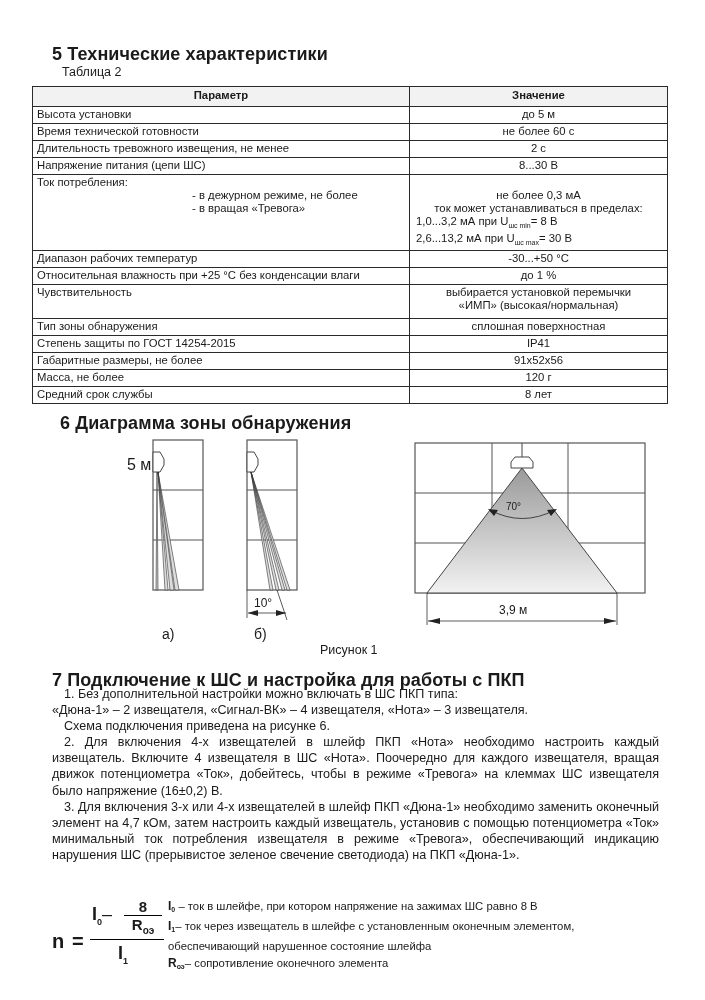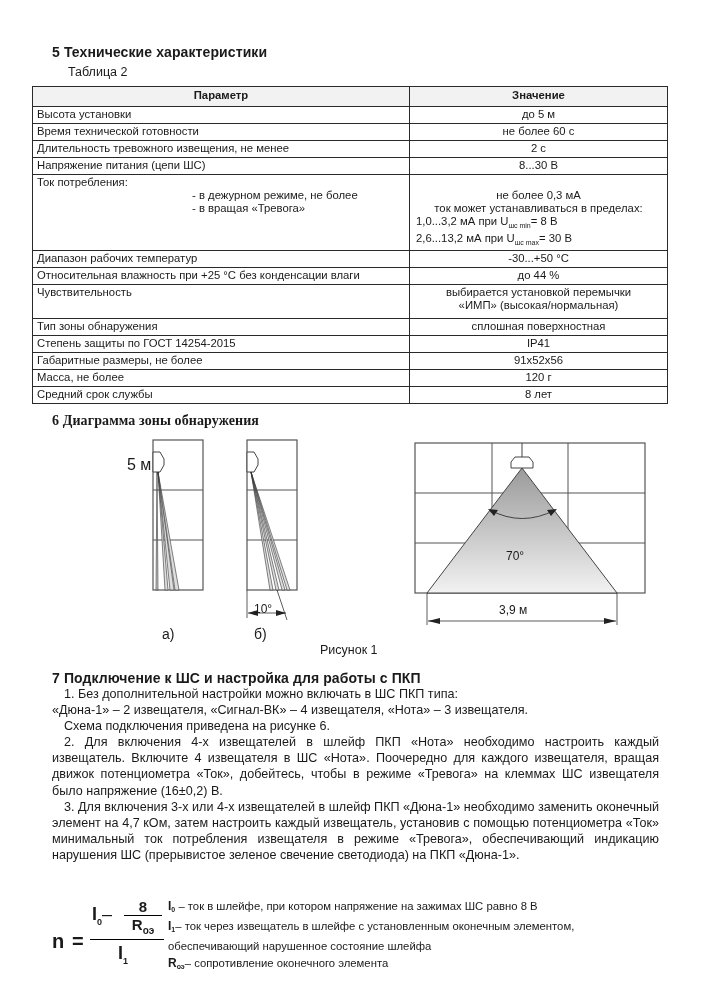--- a/index.html
+++ b/index.html
@@ -1,19 +1,19 @@
 <!DOCTYPE html>
 <html><head>
 <meta charset="utf-8">
 <style>
   html, body { margin: 0; padding: 0; background: #ffffff; }
   body { width: 705px; height: 1000px; position: relative; overflow: hidden;
          font-family: "Liberation Sans", "DejaVu Sans", sans-serif; color: #1a1a1a; }
   .abs { position: absolute; }
-  .h-section { font-weight: bold; font-size: 14px; letter-spacing: 0.1px; }
+  .h-section { font-weight: bold; font-size: 18px; letter-spacing: 0.1px; }
   .caption { font-size: 12.5px; }
   table.spec { position: absolute; left: 32px; top: 86px; width: 636px;
                border-collapse: collapse; font-size: 11.3px; line-height: 13px; }
   table.spec td, table.spec th { border: 1.4px solid #2a2a2a; padding: 1px 4px; vertical-align: top; }
   table.spec th { background: #f2f2f2; font-weight: bold; text-align: center; height: 16px; padding-top: 2px; }
   table.spec td.c1 { width: 368px; text-align: left; }
   table.spec td.c2 { text-align: center; }
   table.spec tr { height: 17px; }
   .sub-line { padding-left: 155px; display: block; }
   .val-left { text-align: left; display: block; padding-left: 2px; }
@@ -33,21 +33,21 @@
   .f-bar { position: absolute; left: 38px; top: 41px; width: 74px; border-top: 1.8px solid #000; }
   .f-bot { position: absolute; left: 66px; top: 45px; font-size: 18px; }
   .legend { position: absolute; left: 168px; top: 898px; width: 495px; font-size: 11.3px; line-height: 17px; }
   .legend b { font-size: 12px; }
   .legend .sub { font-size: 7px; font-weight: bold; vertical-align: -2px; }
 </style>
 </head>
 <body>
 
 <div class="abs h-section" style="left:52px; top:44px;">5 Технические характеристики</div>
-<div class="abs caption" style="left:68px; top:65px;">Таблица 2</div>
+<div class="abs caption" style="left:62px; top:65px;">Таблица 2</div>
 
 <table class="spec">
   <tbody>
       <tr>
     <th>Параметр</th>
     <th>Значение</th>
   </tr>
   <tr>
         <td class="c1">Высота установки</td>
         <td class="c2">до 5 м</td>
@@ -76,21 +76,21 @@
       <span class="val-left"><span>1,0...3,2 мА  при  U</span><sub class="s">шс min</sub><span>= 8 В</span></span>
       <span class="val-left"><span>2,6...13,2 мА  при  U</span><sub class="s">шс max</sub><span>= 30 В</span></span>
     </td>
   </tr>
   <tr>
         <td class="c1">Диапазон рабочих температур</td>
         <td class="c2">-30...+50 °С</td>
       </tr>
   <tr>
         <td class="c1">Относительная влажность при +25 °С без конденсации влаги</td>
-        <td class="c2">до 44 %</td>
+        <td class="c2">до 1 %</td>
       </tr>
   <tr style="height:34px;">
     <td class="c1">Чувствительность</td>
     <td class="c2">
       <span style="display:block;">выбирается установкой перемычки</span>
       <span style="display:block;">«ИМП»  (высокая/нормальная)</span>
     </td>
   </tr>
   <tr>
         <td class="c1">Тип зоны обнаружения</td>
@@ -108,21 +108,21 @@
         <td class="c1">Масса, не более</td>
         <td class="c2">120 г</td>
       </tr>
   <tr>
         <td class="c1">Средний срок службы</td>
         <td class="c2">8 лет</td>
       </tr>
 </tbody>
   </table>
 
-<div class="abs h-section" style="left:52px; top:413px;font-family:Liberation Serif, serif;">6 Диаграмма зоны обнаружения</div>
+<div class="abs h-section" style="left:60px; top:413px;">6 Диаграмма зоны обнаружения</div>
 
 <svg class="abs" style="left:120px; top:435px;" width="100" height="170">
   <rect x="33" y="5" width="50" height="150" fill="#fff" stroke="#555" stroke-width="1.2"></rect>
   <line x1="33" y1="55" x2="83" y2="55" stroke="#555" stroke-width="1"></line>
   <line x1="33" y1="105" x2="83" y2="105" stroke="#555" stroke-width="1"></line>
   <path d="M33 17 L40 17 L44 24 L44 30 L40 37 L33 37 Z" fill="#fff" stroke="#444" stroke-width="1"></path>
   <polygon points="37,37 36,155 38,155" fill="#ccc" stroke="#333" stroke-width="0.6"></polygon>
   <polygon points="38,37 45,155 48,155" fill="#ddd" stroke="#333" stroke-width="0.6"></polygon>
   <polygon points="38,37 50,155 54,155" fill="#ddd" stroke="#333" stroke-width="0.6"></polygon>
   <polygon points="38,37 55,155 59,155" fill="#ddd" stroke="#333" stroke-width="0.6"></polygon>
@@ -137,21 +137,21 @@
   <polygon points="11,37 30,155 33,155" fill="#ddd" stroke="#333" stroke-width="0.6"></polygon>
   <polygon points="11,37 36,155 39,155" fill="#ddd" stroke="#333" stroke-width="0.6"></polygon>
   <polygon points="11,37 42,155 45,155" fill="#ddd" stroke="#333" stroke-width="0.6"></polygon>
   <polygon points="11,37 47,155 50,155" fill="#ddd" stroke="#333" stroke-width="0.6"></polygon>
   <line x1="7" y1="155" x2="7" y2="183" stroke="#333" stroke-width="0.8"></line>
   <line x1="37" y1="155" x2="47" y2="185" stroke="#333" stroke-width="0.8"></line>
   <line x1="8" y1="178" x2="46" y2="178" stroke="#333" stroke-width="0.8"></line>
   <polygon points="8,178 18,175 18,181" fill="#222"></polygon>
   <polygon points="46,178 36,175 36,181" fill="#222"></polygon>
 </svg>
-<div class="abs" style="left:254px; top:596px; font-size:12px;margin-top:6px;">10°</div>
+<div class="abs" style="left:254px; top:596px; font-size:12px;">10°</div>
 <div class="abs" style="left:162px; top:626px; font-size:14px;">а)</div>
 <div class="abs" style="left:254px; top:626px; font-size:14px;">б)</div>
 
 <svg class="abs" style="left:410px; top:435px;" width="245" height="190">
   <defs>
     <linearGradient id="cone" x1="0" y1="0" x2="0" y2="1">
       <stop offset="0" stop-color="#9a9a9a"></stop>
       <stop offset="1" stop-color="#f2f2f2"></stop>
     </linearGradient>
   </defs>
@@ -165,21 +165,21 @@
   <path d="M101 33 L101 27 L105 22 L119 22 L123 27 L123 33 Z" fill="#fff" stroke="#444" stroke-width="1"></path>
   <path d="M80 75 Q112 92 145 75" fill="none" stroke="#333" stroke-width="0.9"></path>
   <polygon points="78,74 88,75 84,81" fill="#222"></polygon>
   <polygon points="147,74 137,75 141,81" fill="#222"></polygon>
   <line x1="17" y1="158" x2="17" y2="190" stroke="#333" stroke-width="0.8"></line>
   <line x1="207" y1="158" x2="207" y2="190" stroke="#333" stroke-width="0.8"></line>
   <line x1="18" y1="186" x2="206" y2="186" stroke="#333" stroke-width="0.8"></line>
   <polygon points="18,186 30,183 30,189" fill="#222"></polygon>
   <polygon points="206,186 194,183 194,189" fill="#222"></polygon>
 </svg>
-<div class="abs" style="left:506px; top:501px; font-size:12px;margin-top:48px;">70°</div>
+<div class="abs" style="left:506px; top:501px; font-size:10px;">70°</div>
 <div class="abs" style="left:499px; top:603px; font-size:12px;">3,9 м</div>
 <div class="abs caption" style="left:320px; top:643px;">Рисунок 1</div>
 
 <div class="abs h-section" style="left:52px; top:670px;">7 Подключение к ШС и настройка для работы с ПКП</div>
 <div class="para" style="top:686px;">
   <p class="indent">1. Без дополнительной настройки можно включать в ШС ПКП типа:</p>
   <p>«Дюна-1» – 2 извещателя, «Сигнал-ВК» – 4 извещателя, «Нота» – 3 извещателя.</p>
   <p class="indent">Схема подключения приведена на рисунке 6.</p>
   <p class="indent">2. Для включения 4-х извещателей в шлейф ПКП «Нота» необходимо настроить каждый извещатель. Включите 4 извещателя в ШС «Нота». Поочередно для каждого извещателя, вращая движок потенциометра «Ток», добейтесь, чтобы в режиме «Тревога» на клеммах ШС извещателя было напряжение (16±0,2) В.</p>
   <p class="indent">3. Для включения 3-х или 4-х извещателей в шлейф ПКП «Дюна-1» необходимо заменить оконечный элемент на 4,7 кОм, затем настроить каждый извещатель,  установив с помощью потенциометра «Ток» минимальный ток потребления извещателя в режиме «Тревога», обеспечивающий индикацию нарушения ШС (прерывистое зеленое свечение светодиода) на ПКП «Дюна-1».</p>

